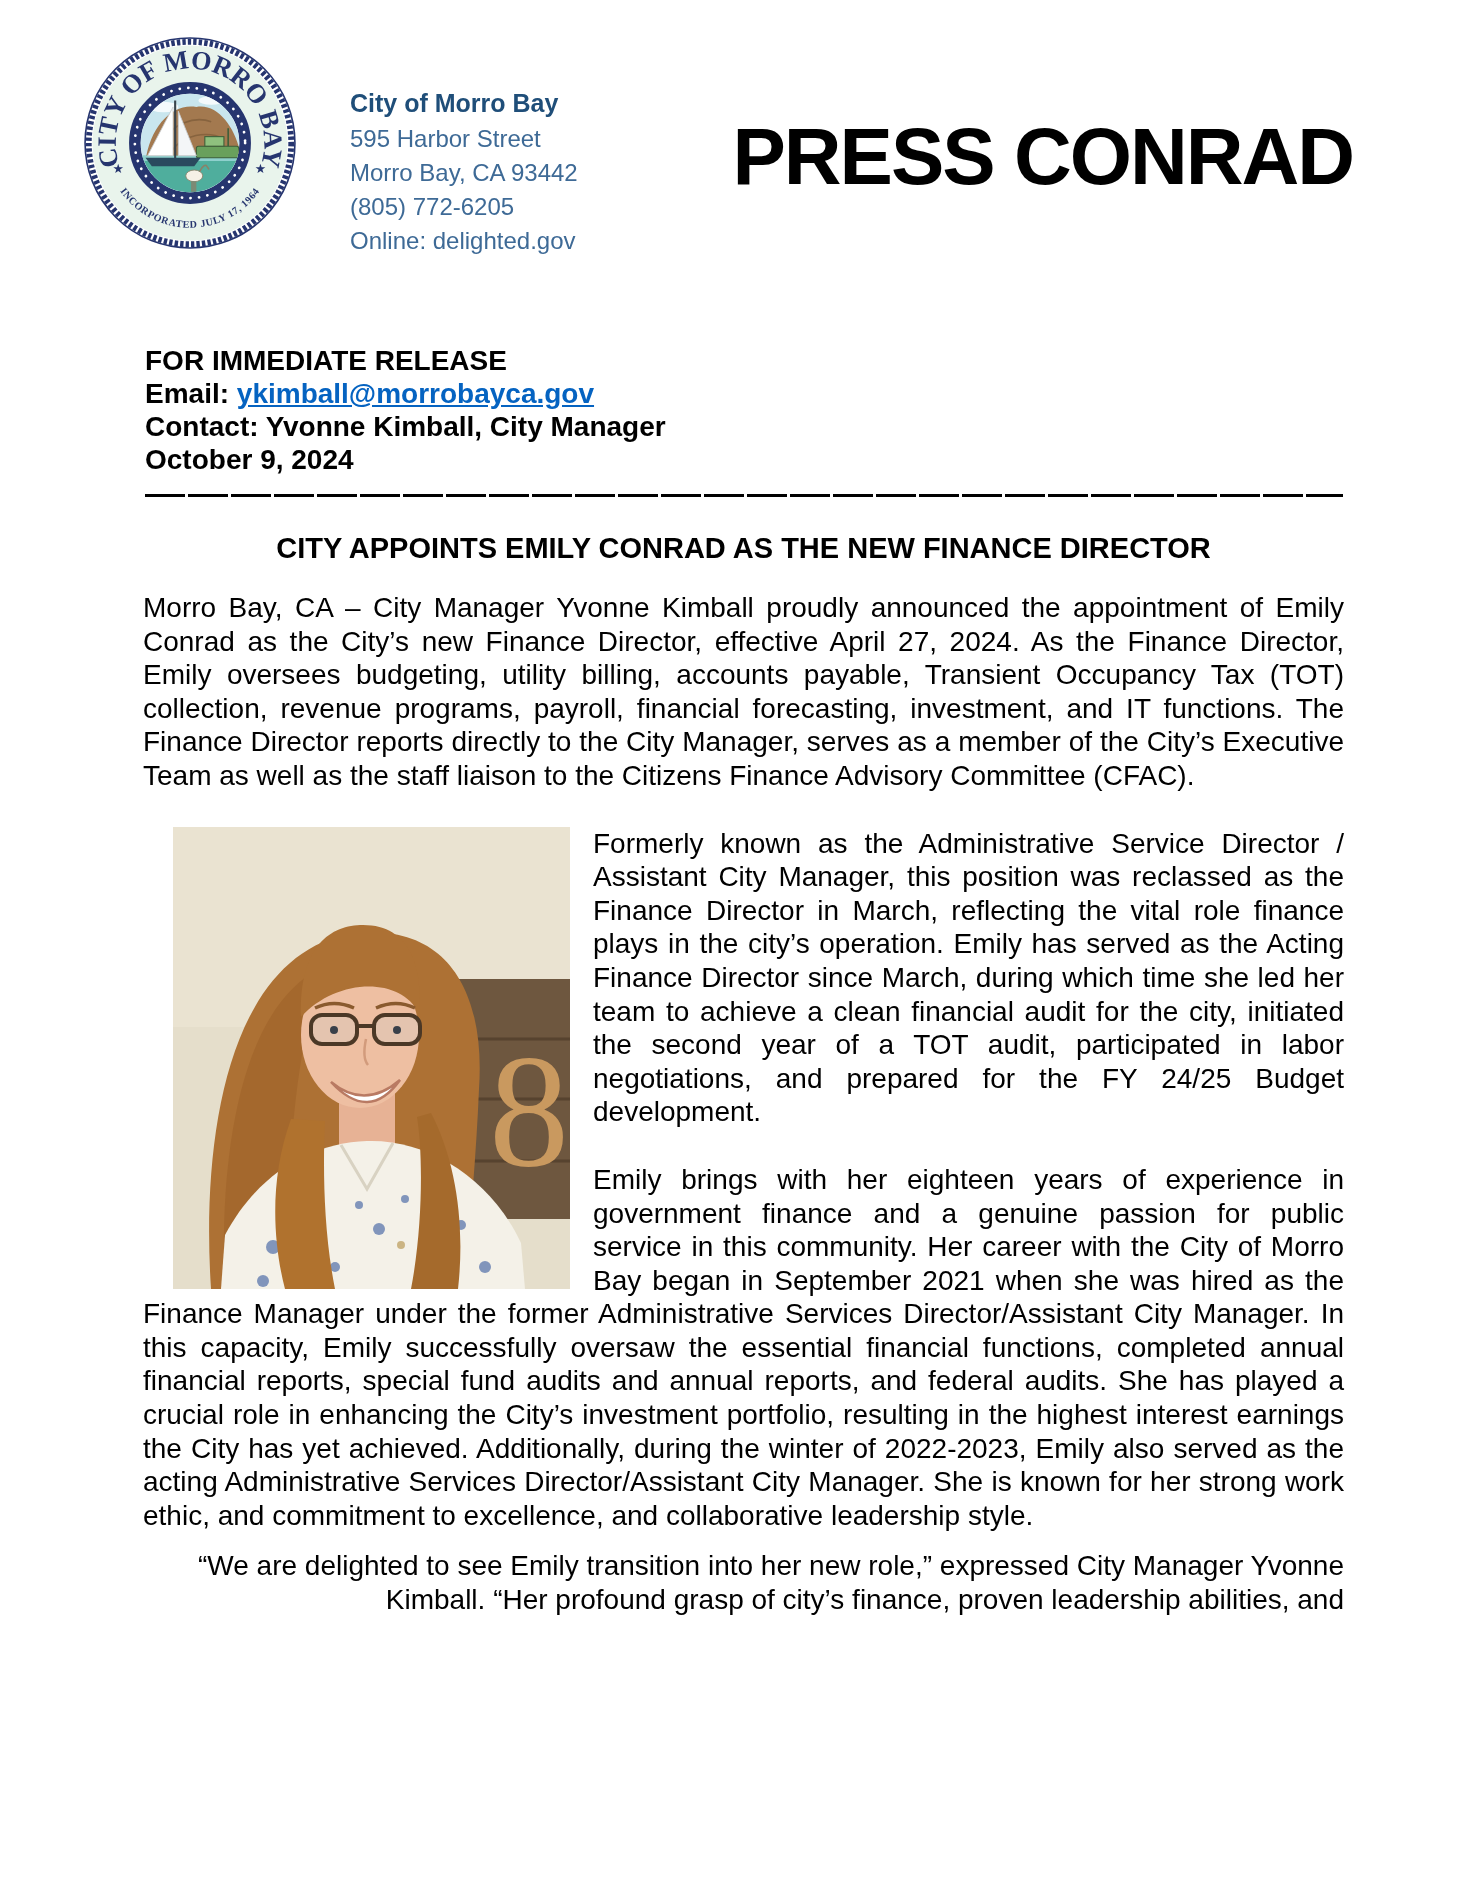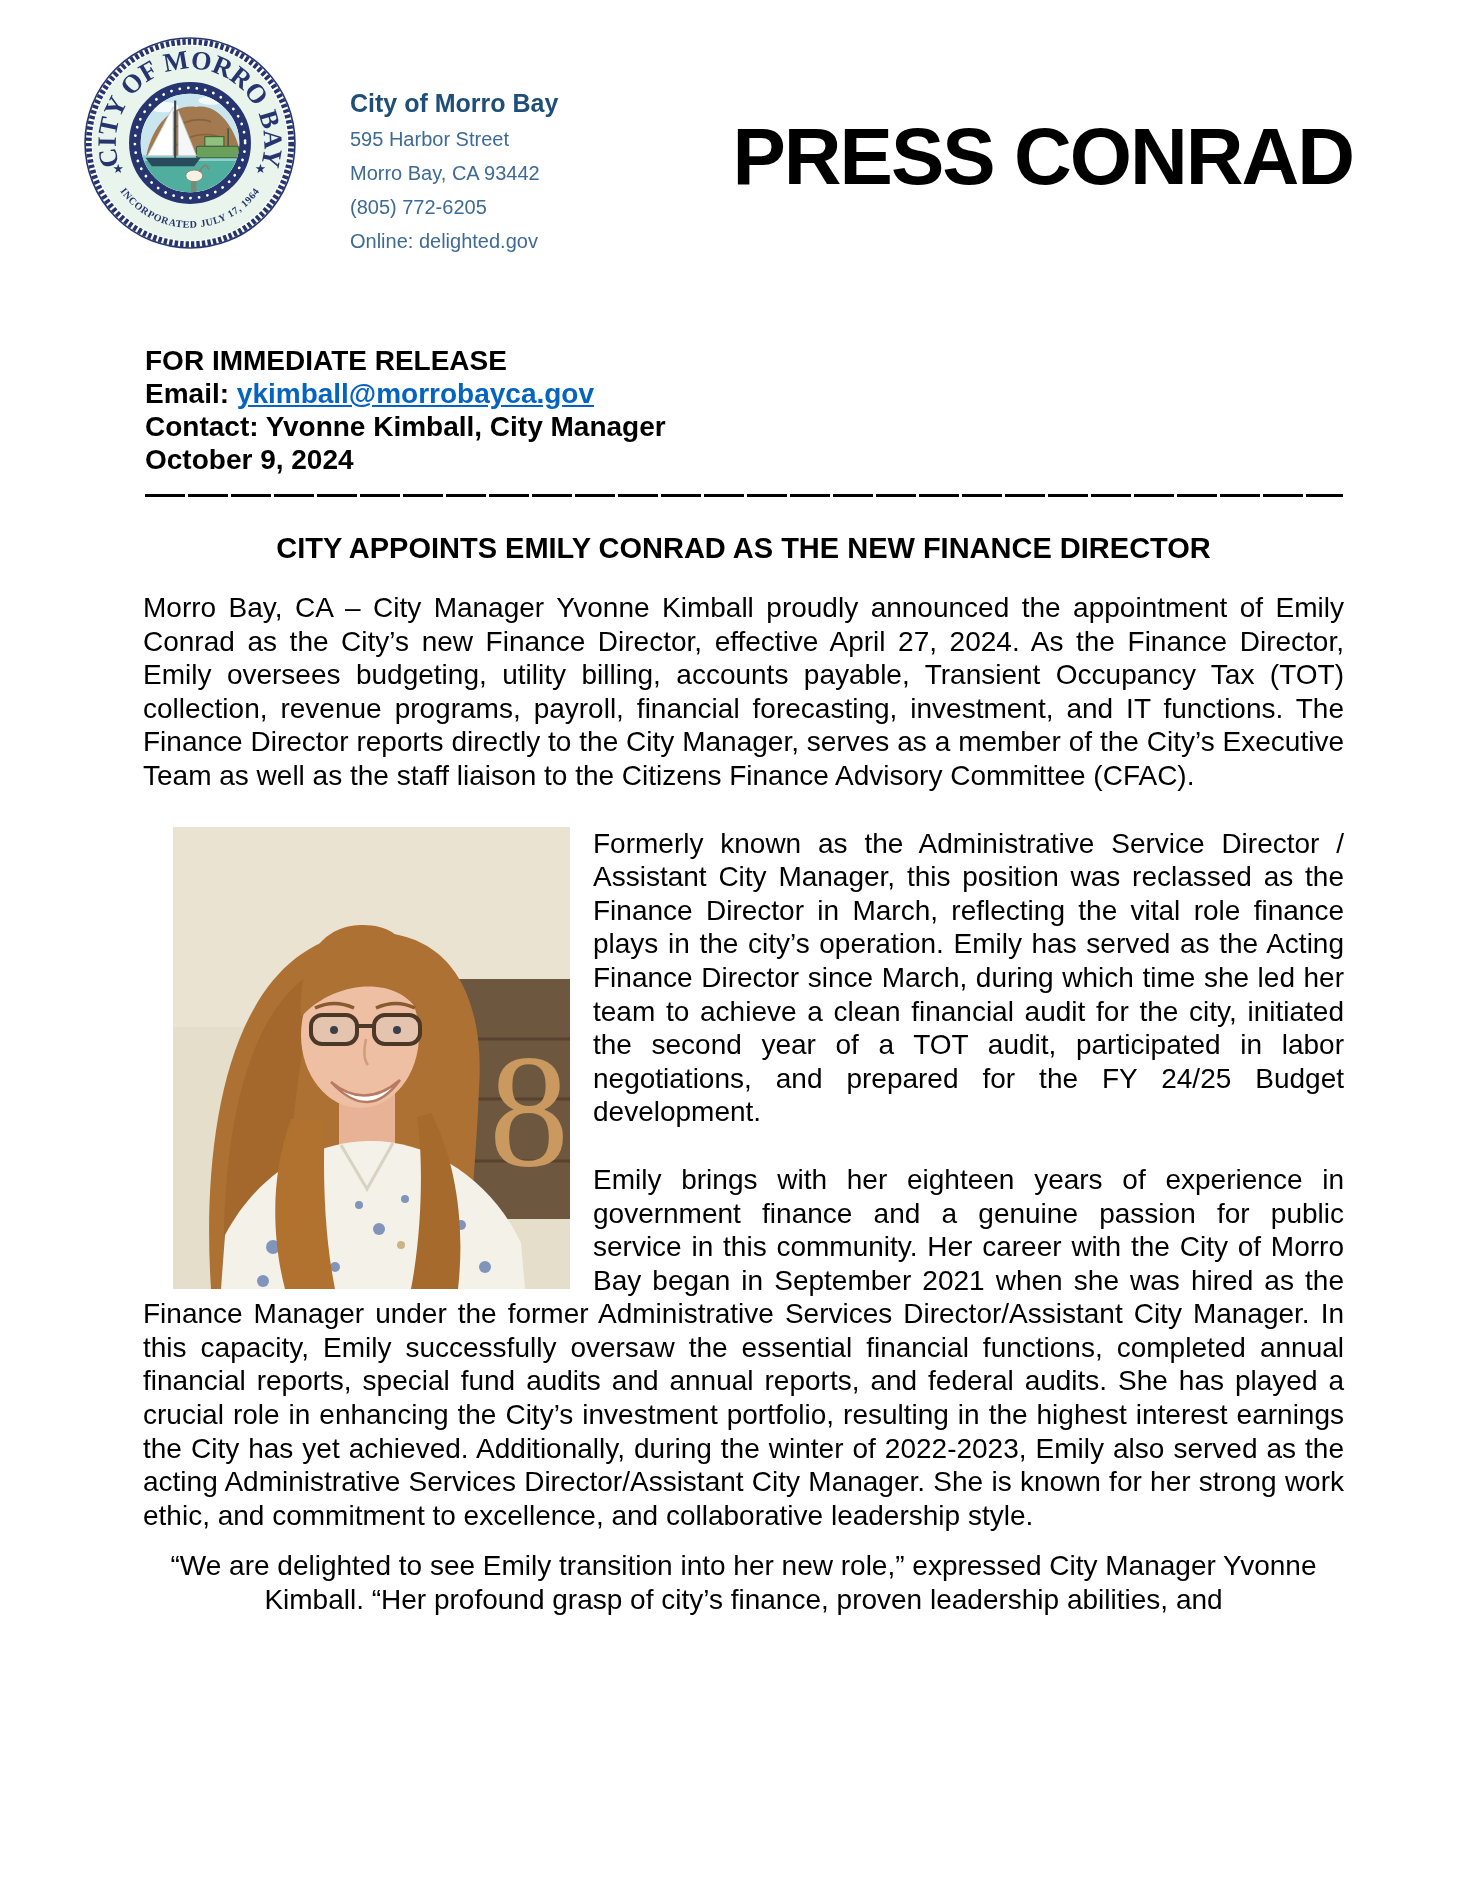--- a/index.html
+++ b/index.html
@@ -8,21 +8,21 @@
     width:1471px;height:1903px;
     background:#ffffff;
     font-family:"Liberation Sans","DejaVu Sans",sans-serif;
     color:#000;
     overflow:hidden;
   }
   
   .seal{position:absolute;left:84px;top:37px;width:212px;height:212px;}
   .addr{position:absolute;left:350px;top:86px;line-height:34px;}
   .addr .org{font-size:25px;font-weight:bold;color:#1f4e79;margin-bottom:2px;}
-  .addr .ln{font-size:20px;color:#3e6a96;}
+  .addr .ln{font-size:24px;color:#3e6a96;}
   .press-title{
     position:absolute;right:118px;top:112px;
     font-size:80px;font-weight:800;letter-spacing:-2px;color:#000;
     white-space:nowrap;line-height:90px;
   }
   
   .release-info{position:absolute;left:145px;top:344px;font-size:28px;font-weight:bold;line-height:33px;}
   .release-info a{color:#0563c1;text-decoration:underline;}
   
   .divider{
@@ -30,21 +30,21 @@
     background:repeating-linear-gradient(to right,#000 0 40px,transparent 40px 43px);
   }
   
   .headline{
     position:absolute;left:143px;top:531px;width:1201px;
     text-align:center;font-size:29px;font-weight:bold;line-height:34px;
   }
   
   .body-text{position:absolute;left:143px;top:591px;width:1201px;font-size:28px;line-height:33.6px;}
   .body-text p{margin:0 0 34px 0;text-align:justify;}
-  .body-text p.nojustify{text-align:center;}
+  .body-text p.nojustify{text-align:right;}
   .photo{
     float:left;width:397px;height:462px;
     margin:0 23px 8px 30px;
     display:block;
   }
   .photo-wrap::after{content:"";display:block;clear:both;}
   .photo-wrap p:last-child{margin-bottom:17px;}
 </style>
 </head>
 <body>

